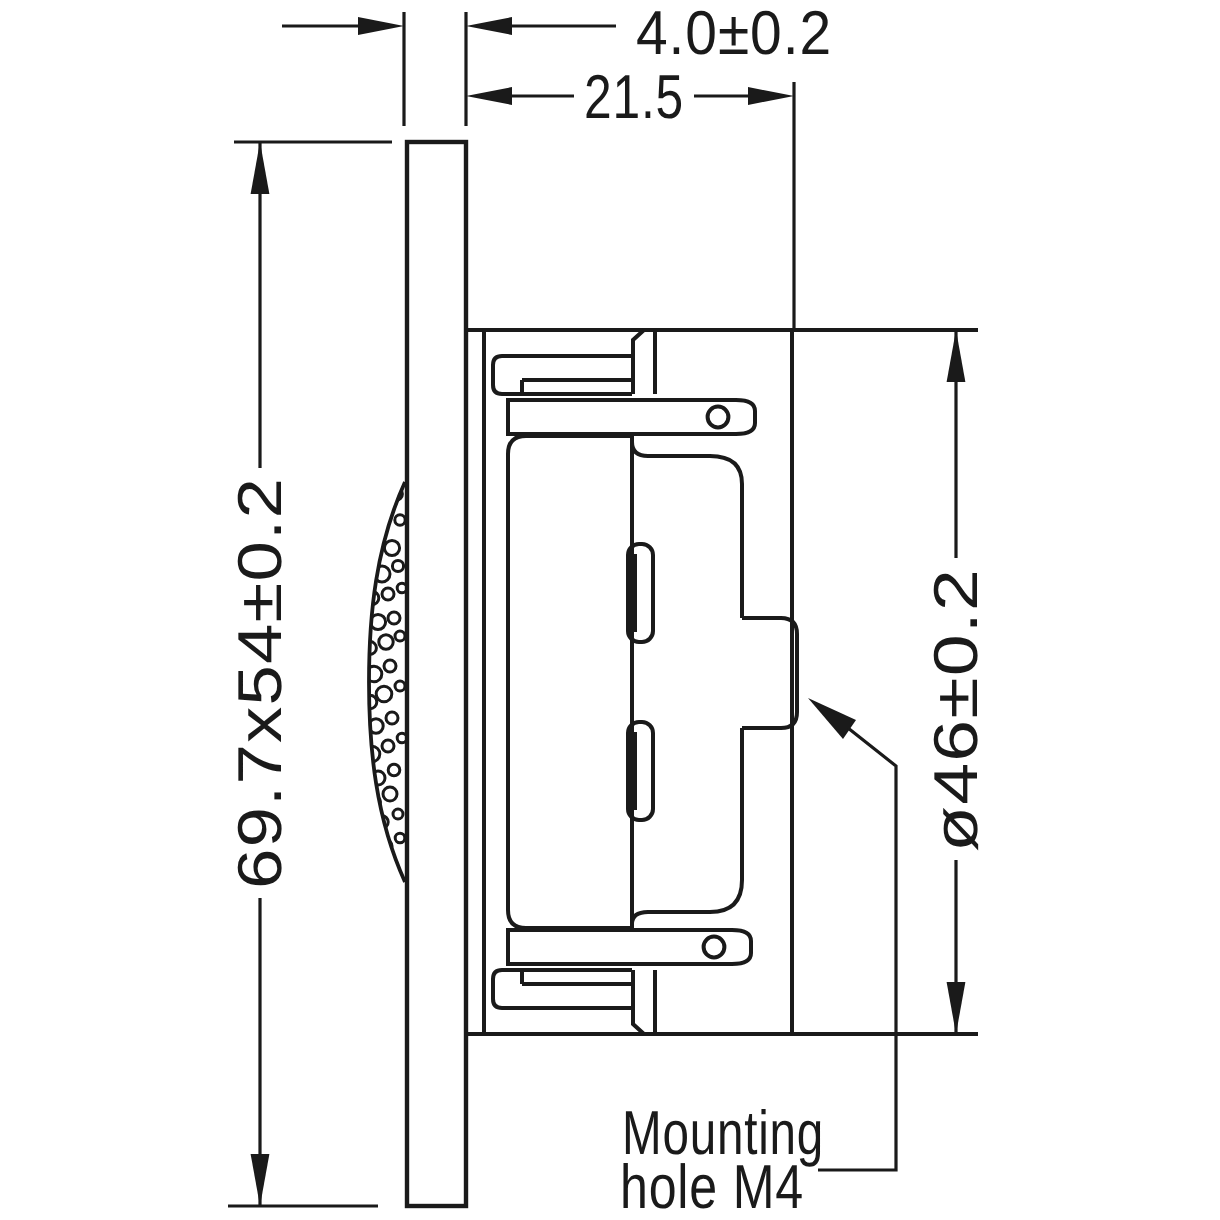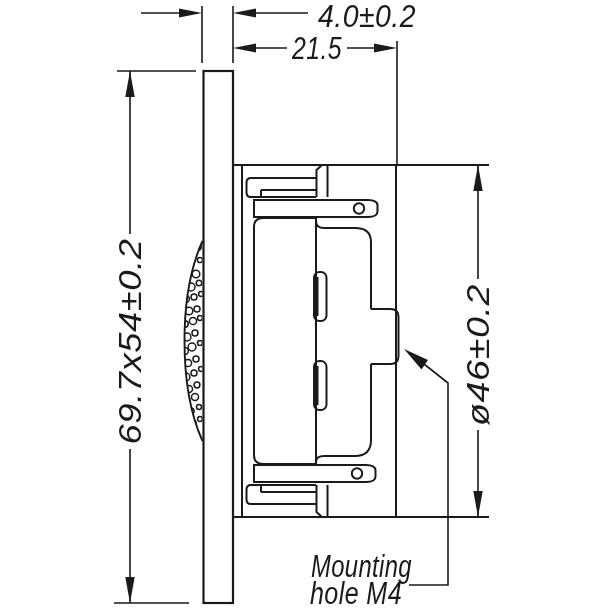--- a/index.html
+++ b/index.html
@@ -1,20 +1,19 @@
 <!DOCTYPE html>
 <html style="--line-color: #1a1a1a; --bg: #ffffff;"><head>
 <meta charset="utf-8">
 <style>
   :root { --line-color:#1a1a1a; --bg:#ffffff; }
   html,body { margin:0; padding:0; background:var(--bg); }
   .canvas {
     width:610px; height:610px; position:relative; background:var(--bg);
     font-family:"Liberation Sans", sans-serif;
-    font-style:italic;
   }
   svg { display:block; }
   .ln   { stroke:var(--line-color); fill:none; stroke-width:2; stroke-linejoin:miter; }
   .ln-heavy { stroke:var(--line-color); fill:#ffffff; stroke-width:2.2; }
   .ln-dome  { stroke:var(--line-color); fill:none; stroke-width:1.9; }
   .ln-dim   { stroke:var(--line-color); fill:none; stroke-width:1.6; }
   .ln-tex   { stroke:var(--line-color); fill:none; stroke-width:1.5; }
   .ar  { fill:var(--line-color); stroke:none; }
   .txt {
     fill:var(--line-color);

